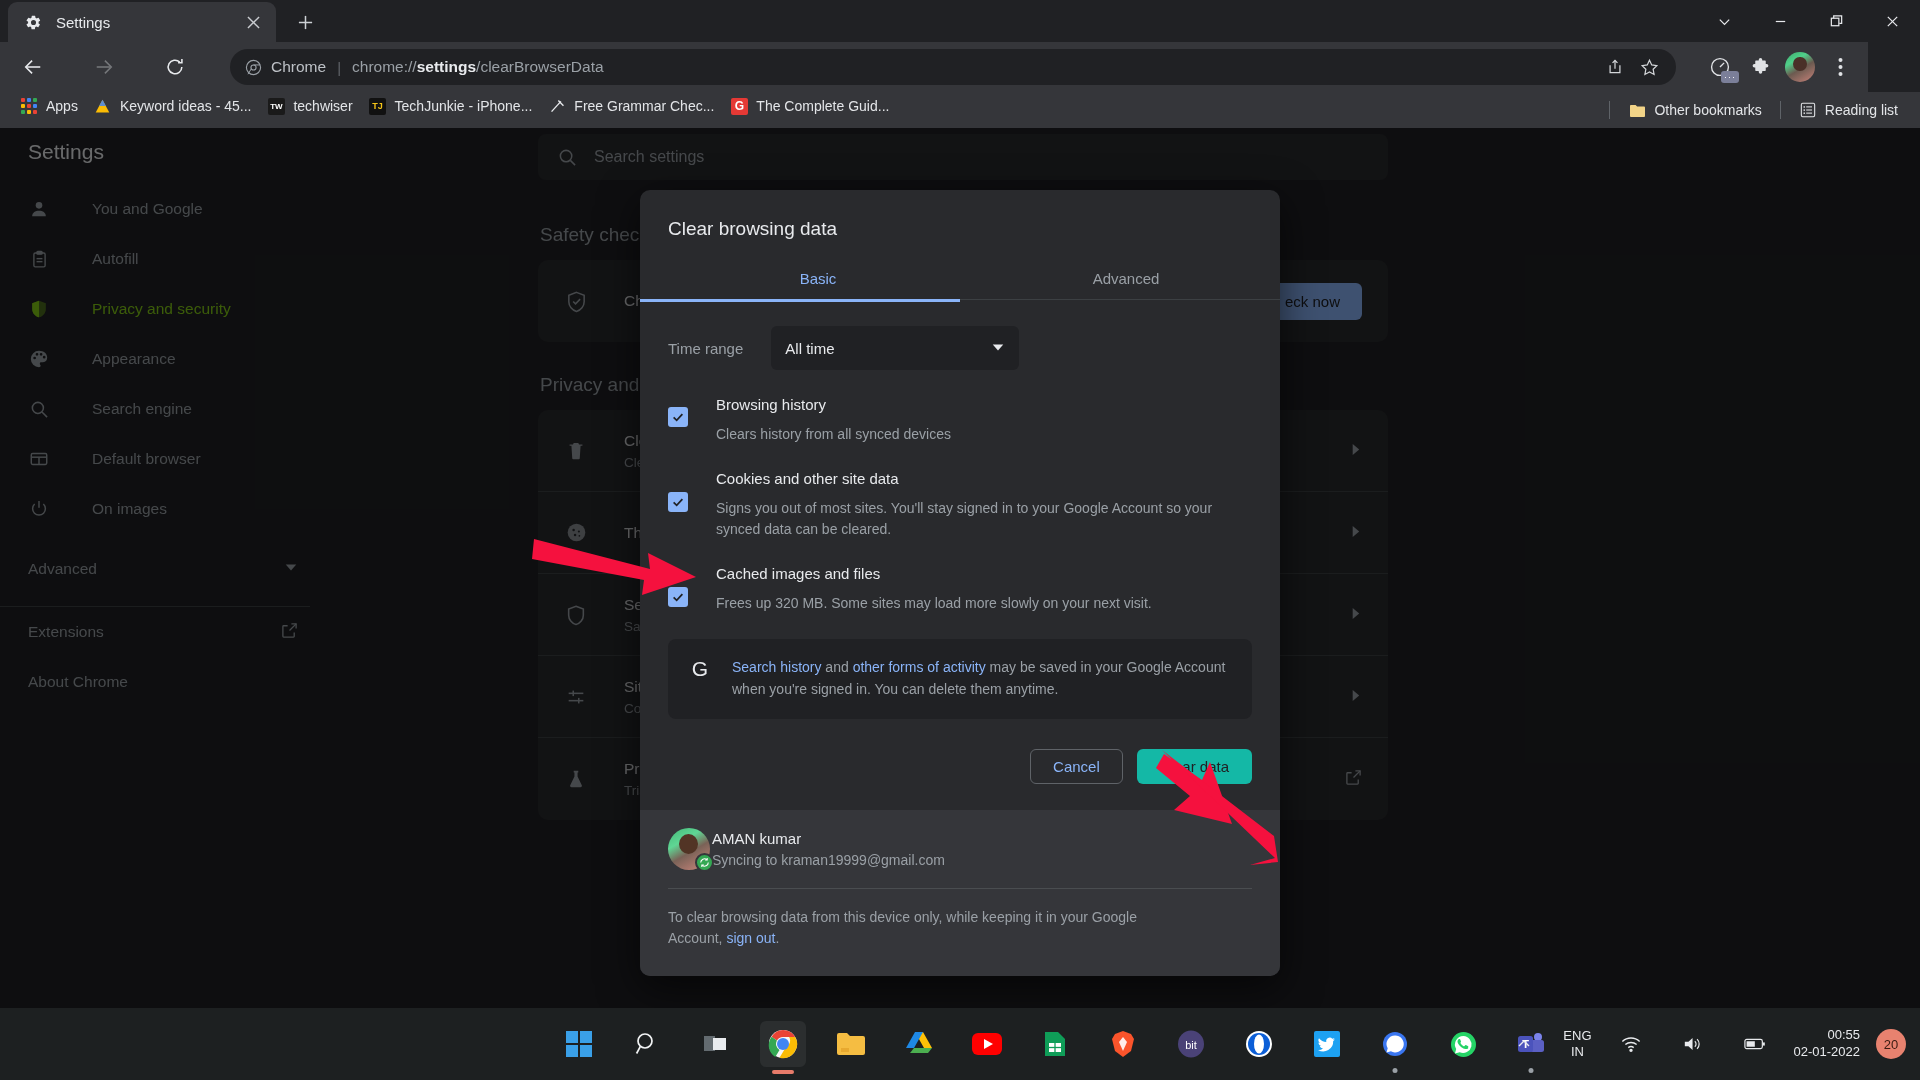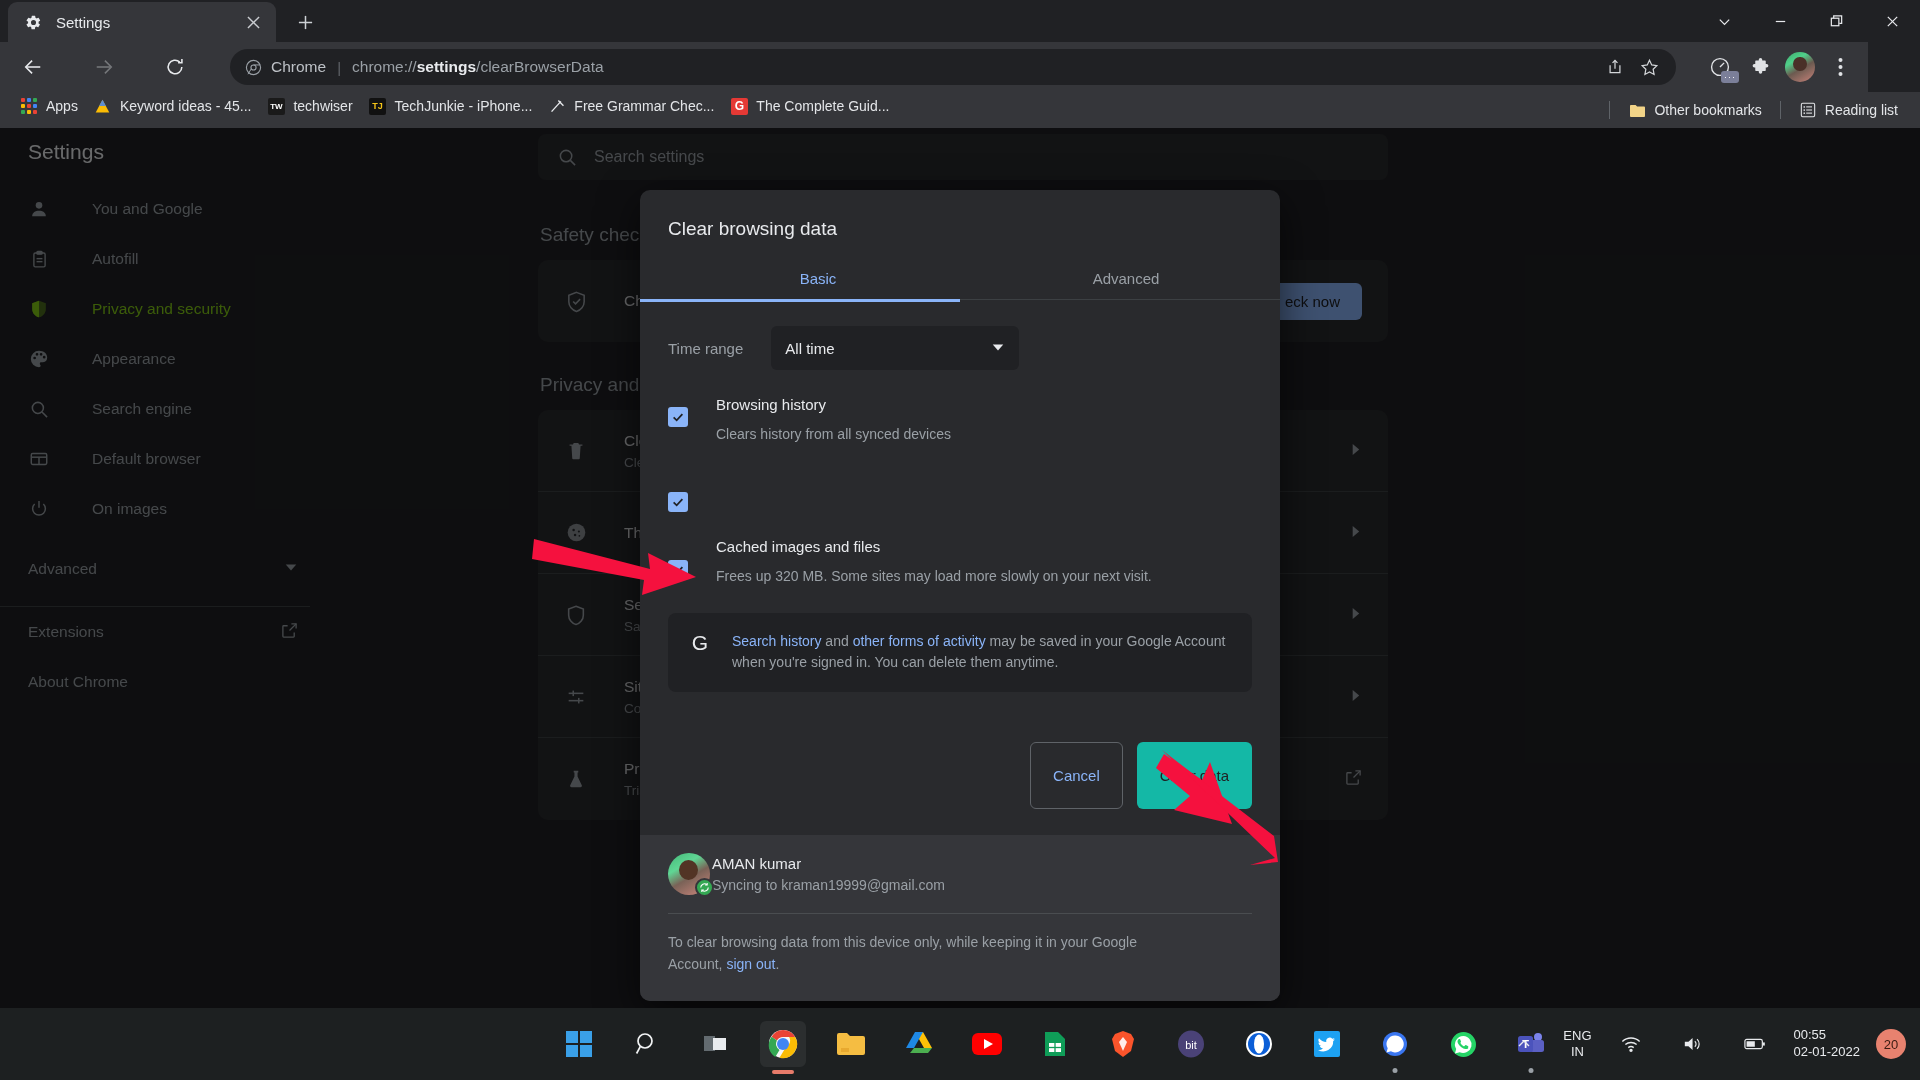--- a/index.html
+++ b/index.html
@@ -227,22 +227,22 @@
   .gnote .glogo {
     width:24px;height:24px;flex:0 0 24px; color:#e8eaed;
     display:flex;align-items:center;justify-content:center;
     font-size:21px; font-weight:400;
   }
   .gnote p { color:#9aa0a6; font-size:14px; line-height:1.55; margin-left: 20px; }
   .gnote a, .signout { color:#8ab4f8; text-decoration:none; }
 
   .dlg-actions { display:flex; justify-content:flex-end; padding: 30px 28px 26px 28px; gap: 14px;}
   .btn {
-    font-size:15px; font-weight:500; border-radius:6px; padding: 24px 22px;
-    border:1px solid transparent; cursor:pointer;margin-top:20px;
+    font-size:15px; font-weight:500; border-radius:6px; padding: 8px 22px;
+    border:1px solid transparent; cursor:pointer;
   }
   .btn-cancel { background:transparent; color:#8ab4f8; border-color:#5f6368; }
   .btn-primary { background:#14b8a6; color:#202124; }
 
   .dlg-footer { background:#35363a; padding: 18px 28px 26px 28px; }
   .acct { display:flex; align-items:center; }
   .acct-av {
     width:42px;height:42px;border-radius:50%;position:relative;
     background: linear-gradient(150deg,#44b877 0%,#5fd694 32%,#7a6257 56%,#d1897f 100%);
     overflow:visible;
@@ -271,21 +271,21 @@
   .tb-center { position:absolute; left:556px; display:flex; align-items:center; gap:22px; }
   .tbi { width:46px; height:46px; display:flex;align-items:center;justify-content:center; position:relative;}
   .tbi.active::after {
     content:""; position:absolute; bottom:-7px; left:50%; transform:translateX(-50%);
     width:22px;height:4px;border-radius:2px;background:#e77b6a;
   }
   .tbi.active { background:#2b2e2f; border-radius:6px; }
   .tbi .dot { position:absolute; bottom:-6px; left:50%; transform:translateX(-50%); width:5px;height:5px;border-radius:50%;background:#9aa0a6;}
   .tray { position:absolute; right:14px; display:flex; align-items:center; gap:16px; color:#e8eaed; }
   .tray-lang { font-size:13px; line-height:1.25; text-align:center; }
-  .tray-clock { font-size:13px; line-height:1.3; text-align:left; }
+  .tray-clock { font-size:13px; line-height:1.3; text-align:right; }
   .tray-badge {
     width:30px;height:30px;border-radius:50%;
     background:#e8826f; color:#3a1b12; font-size:13px;
     display:flex;align-items:center;justify-content:center;
   }
 </style>
 </head>
 <body>
 
 <div class="tabstrip">
@@ -749,20 +749,24 @@
         <div class="opt-desc">Clears history from all synced devices</div>
       </span>
     </div>
 
     <div class="opt">
       <span class="cbx">
         <svg width="14" height="14" viewBox="0 0 16 16" stroke="#202124" stroke-width="2" fill="none">
             <polyline points="3,8.3 6.5,11.8 13,4.8"></polyline>
           </svg>
       </span>
+      <span class="opt-text">
+        <div class="opt-title">Cookies and other site data</div>
+        <div class="opt-desc">Signs you out of most sites. You'll stay signed in to your Google Account so your synced data can be cleared.</div>
+      </span>
     </div>
 
     <div class="opt">
       <span class="cbx">
         <svg width="14" height="14" viewBox="0 0 16 16" stroke="#202124" stroke-width="2" fill="none">
             <polyline points="3,8.3 6.5,11.8 13,4.8"></polyline>
           </svg>
       </span>
       <span class="opt-text">
         <div class="opt-title">Cached images and files</div>

